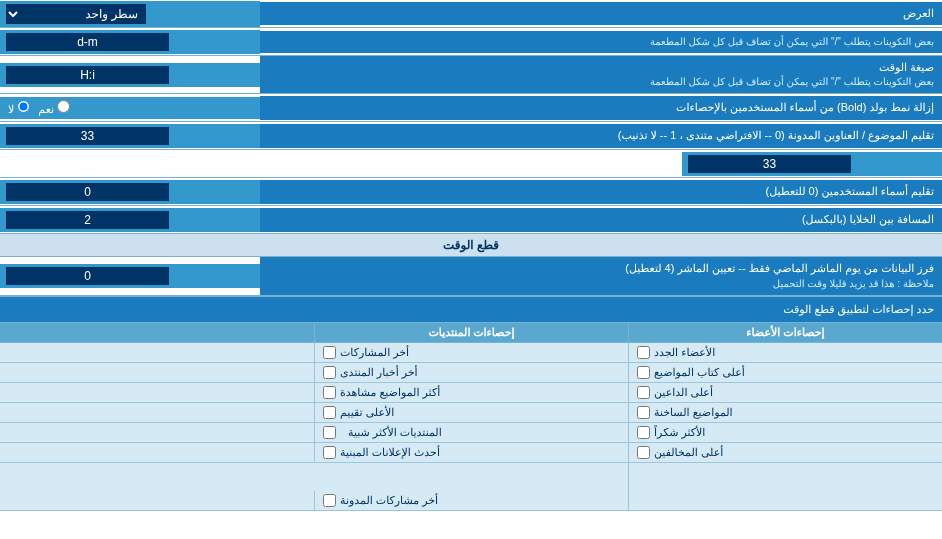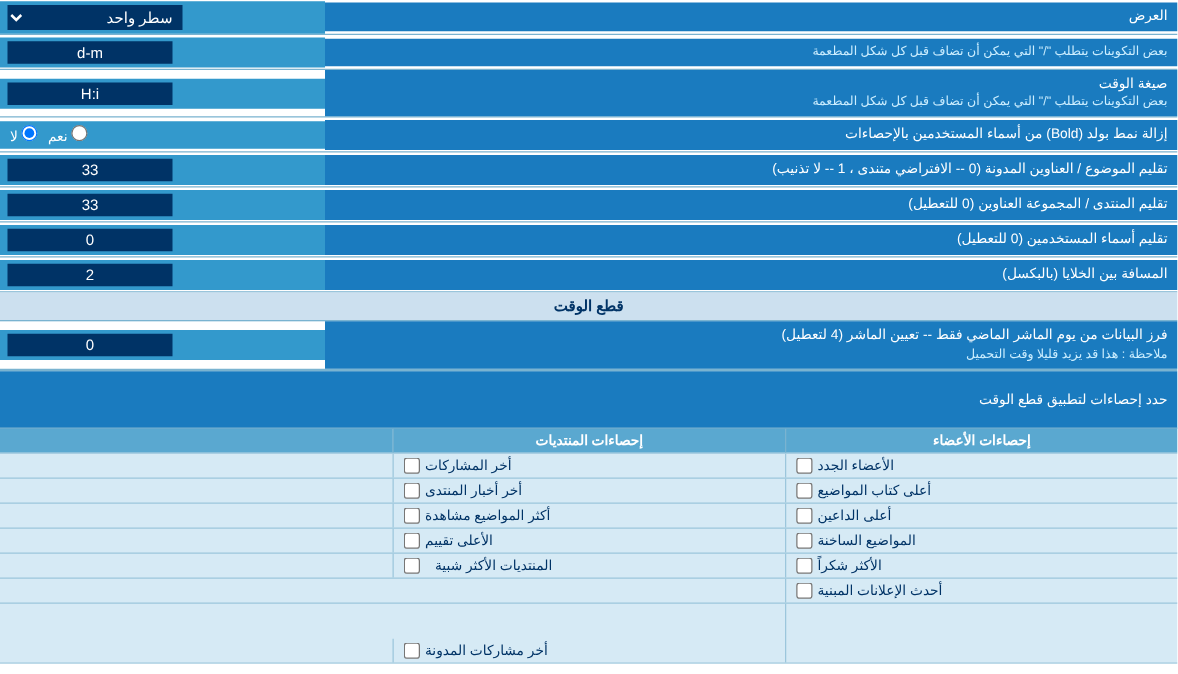--- a/index.html
+++ b/index.html
@@ -36,21 +36,21 @@
       justify-content: flex-end;
     }
 
     .input-cell input[type="text"] {
       background: #003366;
       color: #fff;
       border: none;
       padding: 2px 6px;
       font-size: 12px;
       text-align: center;
-      width: 132px;
+      width: 163px;
       direction: ltr;
     }
 
     .input-cell select {
       background: #003366;
       color: #fff;
       border: none;
       padding: 2px 4px;
       font-size: 12px;
       direction: rtl;
@@ -132,23 +132,20 @@
 <div class="row">
   <div class="label-cell">
     <span>تقليم الموضوع / العناوين المدونة (0 -- الافتراضي متندى ، 1 -- لا تذنيب)</span>
   </div>
   <div class="input-cell">
     <input type="text" value="33" style="">
   </div>
 </div>
 
 <div class="row">
-  <div class="label-cell">
-    <span>تقليم المنتدى / المجموعة العناوين (0 للتعطيل)</span>
-  </div>
   <div class="input-cell">
     <input type="text" value="33" style="">
   </div>
 </div>
 
 <div class="row">
   <div class="label-cell">
     <span>تقليم أسماء المستخدمين (0 للتعطيل)</span>
   </div>
   <div class="input-cell">
@@ -175,21 +172,21 @@
     <div style="font-size:10px; color:#cef;">ملاحظة : هذا قد يزيد قليلا وقت التحميل</div>
   </div>
   <div class="input-cell">
     <input type="text" value="0" style="">
   </div>
 </div>
 
 <div style="border-top: 1px solid #7ab3d0;">
 
   <div style="display:flex; border-bottom:1px solid #7ab3d0; background:#1a7bbf; min-height:24px; align-items:center;">
-    <div style="flex:1; padding:16px 8px; color:#fff; font-size:11px; text-align:right;">
+    <div style="flex:1; padding:6px 8px; color:#fff; font-size:11px; text-align:right;">
       <span>حدد إحصاءات لتطبيق قطع الوقت</span>
     </div>
   </div>
 
   <div style="display:grid; grid-template-columns:1fr 1fr 1fr; border-bottom:1px solid #7ab3d0;">
     <div style="background:#5aa8d0; color:#fff; text-align:center; padding:3px 6px; font-size:11px; font-weight:bold; border-left:1px solid #7ab3d0;">
       <span>إحصاءات الأعضاء</span>
     </div>
     <div style="background:#5aa8d0; color:#fff; text-align:center; padding:3px 6px; font-size:11px; font-weight:bold; border-left:1px solid #7ab3d0;font-family:Liberation Serif, serif;">
       <span>إحصاءات المنتديات</span>
@@ -270,20 +267,26 @@
           <label style="font-size:11px; color:#003366; display:flex; align-items:center; gap:12px;">
         <span>المنتديات الأكثر شبية</span>
         <input type="checkbox" style="">
       </label>
         </div>
         <div style="padding: 3px 8px;"></div>
       </div>
       <div style="display: grid; grid-template-columns: 1fr 1fr 1fr; border-bottom: 1px solid rgb(156, 198, 220);">
         <div style="padding: 3px 8px; border-left: 1px solid rgb(156, 198, 220); display: flex; align-items: center; justify-content: flex-end; gap: 4px;">
           <label style="font-size:11px; color:#003366; display:flex; align-items:center; gap:4px;">
+        <span>أعلى المخالفين</span>
+        <input type="checkbox" style="">
+      </label>
+        </div>
+        <div style="padding: 3px 8px; border-left: 1px solid rgb(156, 198, 220); display: flex; align-items: center; justify-content: flex-end; gap: 4px;">
+          <label style="font-size:11px; color:#003366; display:flex; align-items:center; gap:4px;">
         <span>أحدث الإعلانات المبنية</span>
         <input type="checkbox" style="">
       </label>
         </div>
         <div style="padding: 3px 8px;"></div>
       </div>
       <div style="display: grid; grid-template-columns: 1fr 1fr 1fr; border-bottom: 1px solid rgb(156, 198, 220);">
         <div style="padding: 3px 8px; border-left: 1px solid rgb(156, 198, 220); display: flex; align-items: center; justify-content: flex-end; gap: 4px;"></div>
         <div style="padding: 3px 8px; border-left: 1px solid rgb(156, 198, 220); display: flex; align-items: center; justify-content: flex-end; gap: 4px; margin-top: 28px;">
           <label style="font-size:11px; color:#003366; display:flex; align-items:center; gap:4px;">

